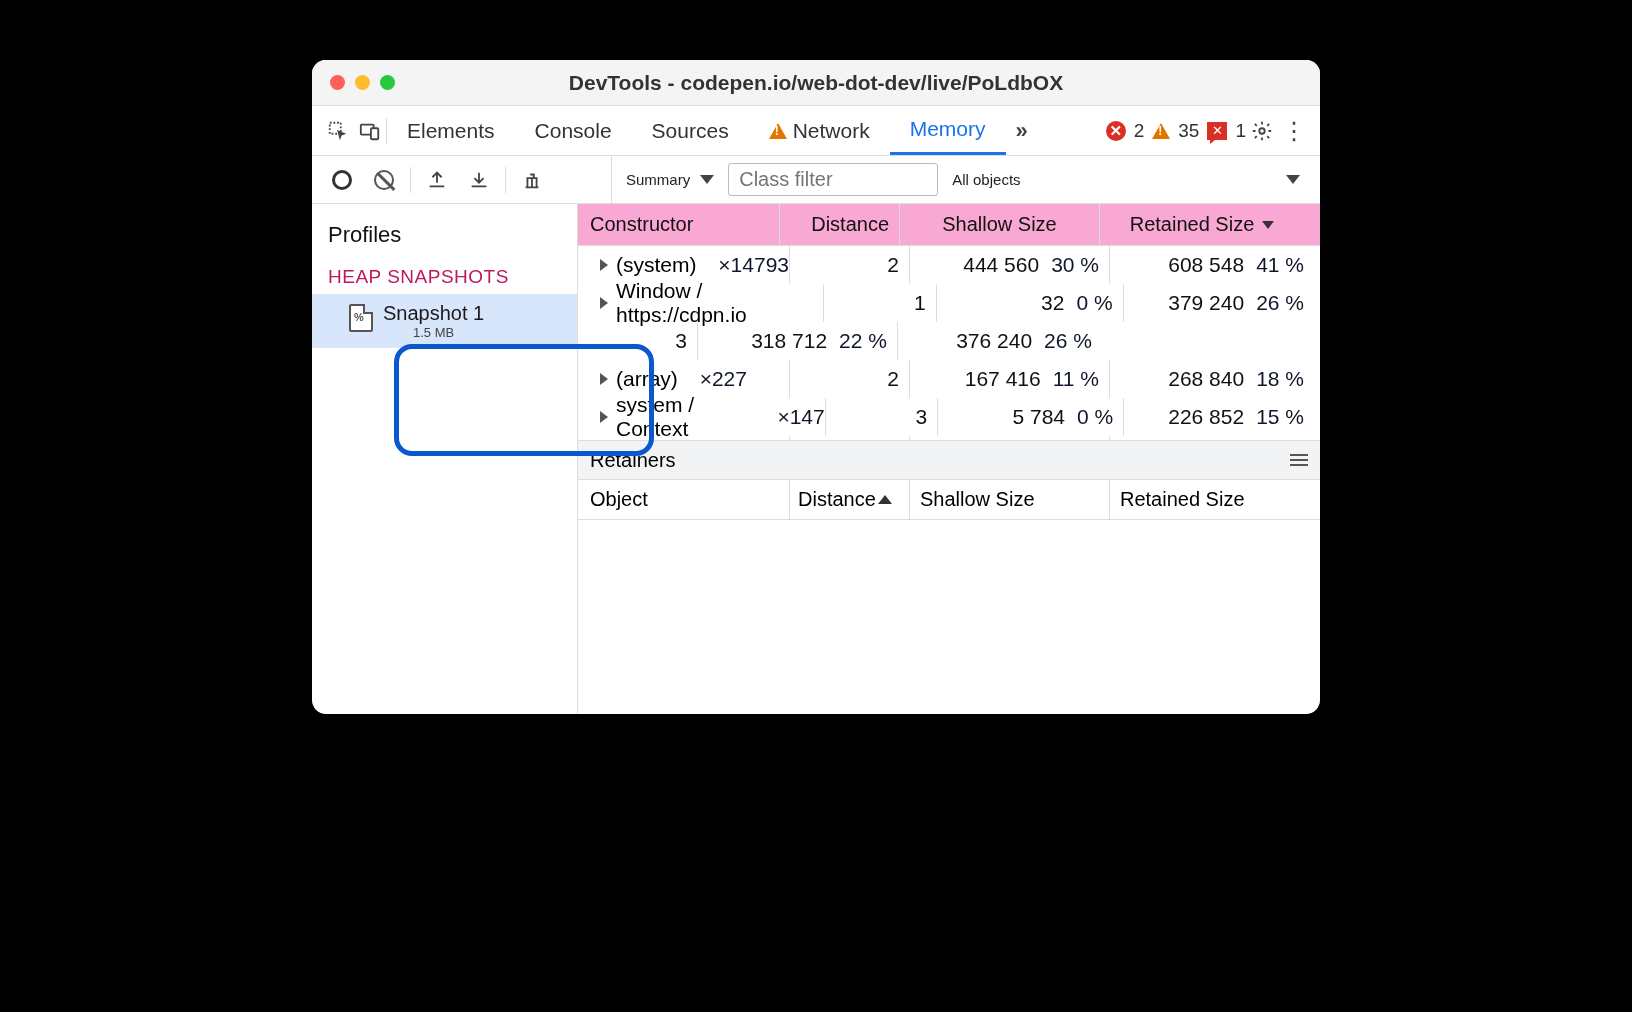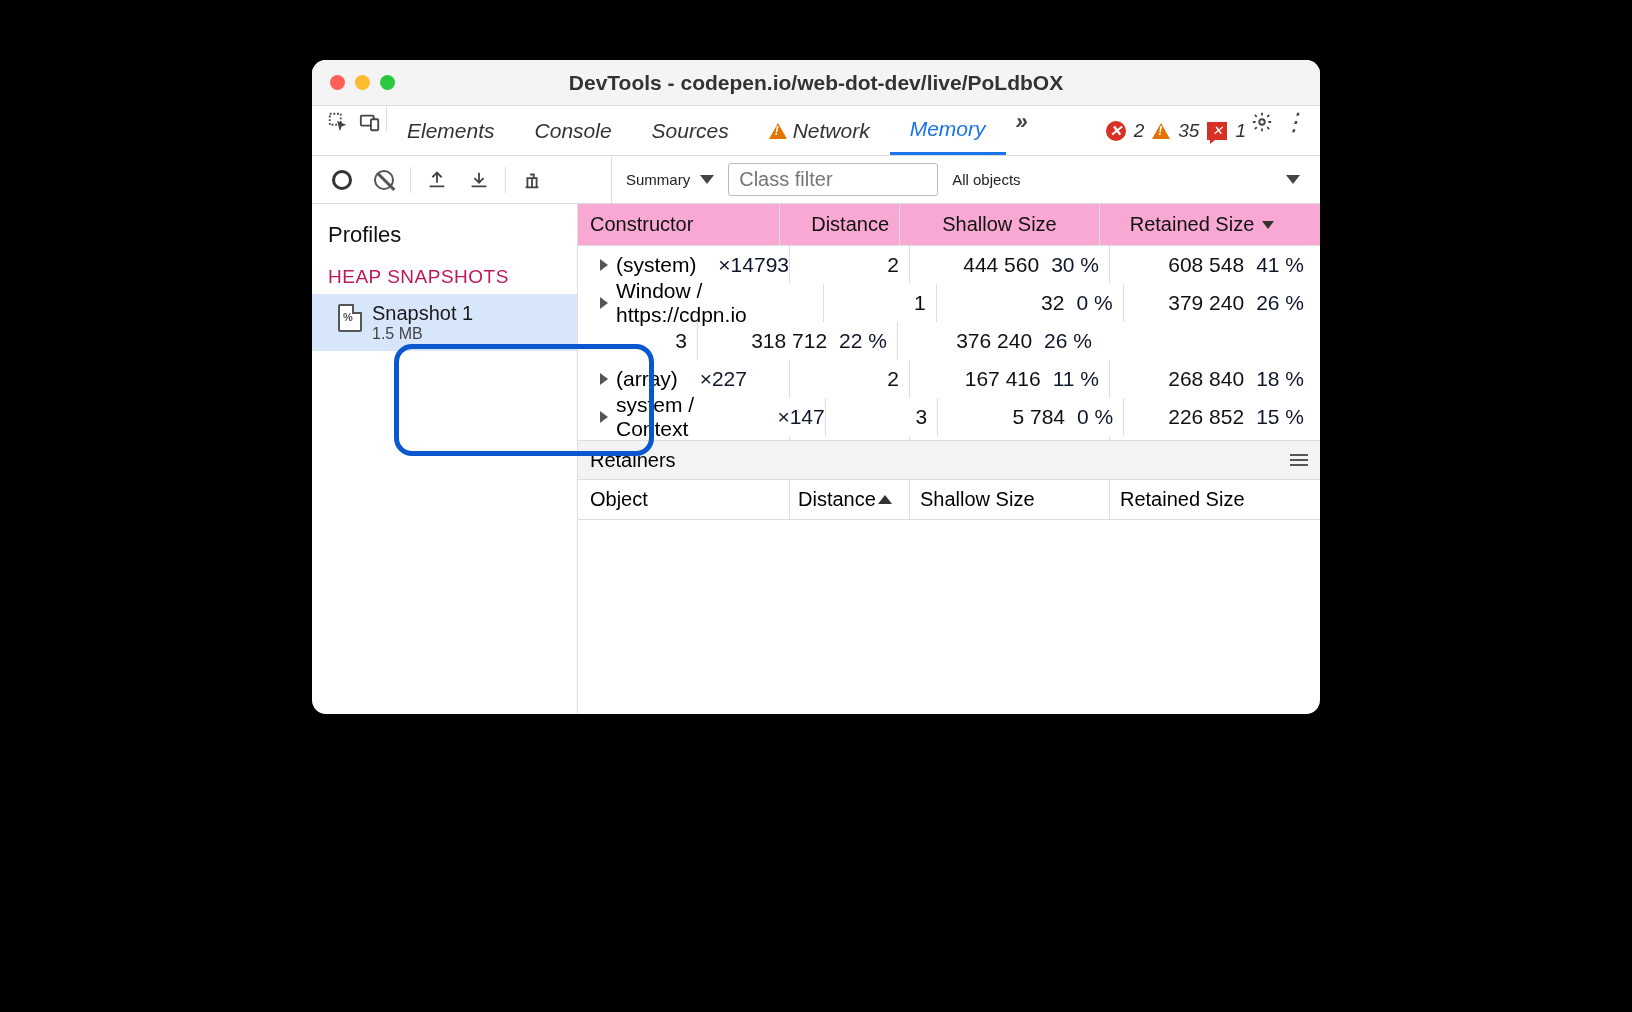--- a/index.html
+++ b/index.html
@@ -30,24 +30,23 @@
   }
   .traffic-lights { display: flex; gap: 10px; margin-left: 18px; }
   .dot { width: 15px; height: 15px; border-radius: 50%; }
   .dot.red { background:#ff5f57; } .dot.yellow { background:#febc2e; } .dot.green { background:#28c840; }
   .titlebar-title {
     position:absolute; left:0; right:0; text-align:center;
     font-weight:600; font-size:21px; color:#333; pointer-events:none;
   }
   .tabbar {
     height: 50px;
-    display:flex; 
+    display:flex; align-items:center;
     border-bottom:1px solid #ddd;
     padding: 0 10px;
-    font-style: italic;
   }
   .icon-btn {
     width: 32px; height: 32px;
     display:flex; align-items:center; justify-content:center;
     color:#444; cursor:pointer; border-radius:4px;
   }
   .tab {
     padding: 0 20px;
     height:100%;
     display:flex; align-items:center;
@@ -102,28 +101,28 @@
   .filter-input {
     border:1px solid #bbb; border-radius:3px;
     font-size:20px; padding:4px 10px; width:210px; color:#666;
   }
   .content { display:flex; height:510px; }
   .sidebar { width:300px; border-right:1px solid #ddd; padding-top:10px; }
   .profiles-heading { font-size:22px; color:#111; padding:8px 16px; }
   .section-label { font-size:19px; color:#be185d; letter-spacing:.5px; padding:10px 16px 6px; }
   .snapshot-item {
     background:#d7e6fb;
-    padding:8px 16px 8px 26px;
-    display:flex; gap:10px; align-items:flex-start; cursor:pointer;
+    padding:8px 16px 8px 37px;
+    display:flex; gap:10px; align-items:flex-start; cursor:pointer;text-align:center;
   }
   .snapshot-item .icn { width:24px; height:28px; border:2px solid #555; border-radius:2px; position:relative; margin-top:2px; background:#fff; }
   .snapshot-item .icn::after{content:"%";font-size:11px;color:#555;position:absolute;top:5px;left:3px;font-weight:700;}
   .snapshot-item .icn::before{content:"";position:absolute;top:-2px;right:-2px;width:8px;height:8px;background:#d7e6fb;border-left:2px solid #555;border-bottom:2px solid #555;}
   .snapshot-texts .name{font-size:20px;color:#1a1a1a;}
-  .snapshot-texts .size{font-size:16px;color:#444;}
+  .snapshot-texts .size{font-size:13px;color:#444;}
   .highlight-box {
     border:5px solid #0b57d0; border-radius:18px;
     position:absolute;
     left: 82px; top: 284px;
     width: 260px; height: 112px;
     pointer-events:none;
   }
   .window { position:relative; }
   .main { flex:1; display:flex; flex-direction:column; }
   .table-head {

